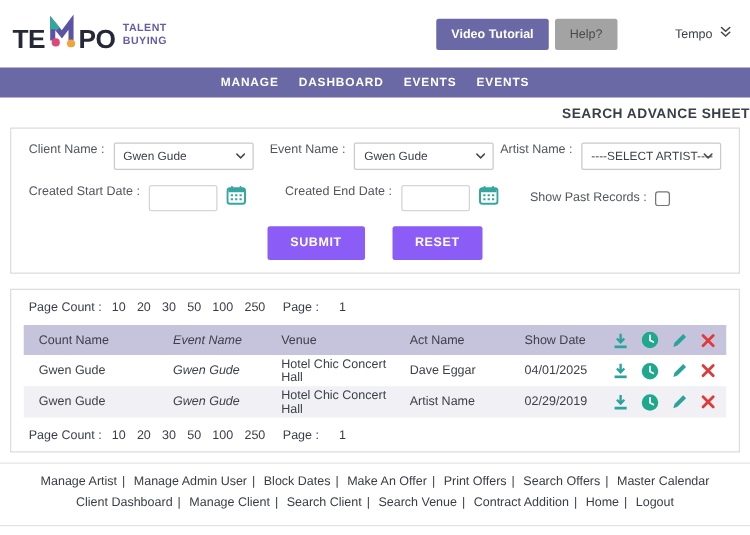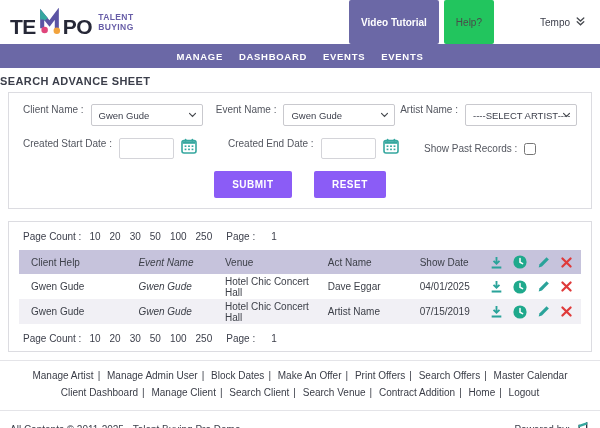--- a/index.html
+++ b/index.html
@@ -4,34 +4,34 @@
 <style>
   * { box-sizing: border-box; margin: 0; padding: 0; }
   html, body { width: 600px; height: 428px; }
   body {
     font-family: "Liberation Sans", sans-serif;
     background: #fff;
     overflow: hidden;
     color: #3b3e4a;
   }
   
-  .topbar { height: 44px; display: flex; padding: 0 10px; }
+  .topbar { height: 54px; display: flex; align-items: center; padding: 0 10px; }
   .logo { display: flex; align-items: center; }
   .logo-word { display: flex; align-items: flex-end; font-weight: 800; font-size: 21px; color: #262837; letter-spacing: -0.5px; line-height: 1; }
   .logo-m { margin: 0 1px 0 1px; }
   .logo-tagline { color: #675da7; font-size: 8.5px; font-weight: 800; line-height: 1.2; letter-spacing: 0.4px; margin-left: 6px; }
   .topbar-spacer { flex: 1; }
   .btn-video { background: #6b68a6; color: #fff; font-size: 10px; font-weight: 700; padding: 7px 12px; border: none; border-radius: 2px; font-family: inherit; cursor: pointer; }
-  .btn-help { background: #22c55e; color: #4a4a4a; font-size: 10px; padding: 7px 12px; border: none; border-radius: 2px; margin-left: 5px; font-family: inherit; cursor: pointer; }
+  .btn-help { background: #a3a3a3; color: #4a4a4a; font-size: 10px; padding: 7px 12px; border: none; border-radius: 2px; margin-left: 5px; font-family: inherit; cursor: pointer; }
   .user-menu { display: flex; align-items: center; gap: 5px; margin-left: 46px; margin-right: 4px; font-size: 10px; color: #3b3e4a; cursor: pointer; }
   
   .nav { height: 24px; background: #6b68a6; display: flex; justify-content: center; align-items: center; gap: 16px; }
   .nav-item { color: #fff; font-size: 9.5px; font-weight: 700; letter-spacing: 0.7px; text-decoration: none; cursor: pointer; }
   
-  .page-title { text-align: left; font-size: 11px; font-weight: 700; color: #3b3e4a; letter-spacing: 0.4px; margin: 7px 0 5px; }
+  .page-title { text-align: right; font-size: 11px; font-weight: 700; color: #3b3e4a; letter-spacing: 0.4px; margin: 7px 0 5px; }
   
   .form-box { margin: 0 8px; border: 1px solid #dcdce1; padding: 11px 14px 10px; background: #fff; }
   .form-row { display: flex; align-items: center; margin-bottom: 12px; }
   .fg { display: flex; align-items: flex-start; }
   .fg1 { width: 205px; } .fg2 { width: 196px; } .fg3 { flex: 1; }
   .flabel { font-size: 10px; color: #53565f; margin-right: 7px; white-space: nowrap; }
   .select { position: relative; width: 112px; height: 22px; border: 1px solid #c9c9ce; border-radius: 2px; background: #fff; display: flex; align-items: center; padding: 0 18px 0 7px; font-size: 9.5px; color: #3b3e4a; cursor: pointer; white-space: nowrap; overflow: hidden; }
   .select .chev { position: absolute; right: 5px; top: 50%; transform: translateY(-50%); display: flex; }
   .date-input { width: 55px; height: 21px; border: 1px solid #d4d4d9; border-radius: 2px; font-size: 10px; padding: 0 4px; color: #3b3e4a; font-family: inherit; }
   .cal { margin-left: 7px; display: inline-flex; cursor: pointer; }
@@ -205,21 +205,21 @@
     <span class="num">30</span>
     <span class="num">50</span>
     <span class="num">100</span>
     <span class="num">250</span>
     <span class="pglabel">Page :</span>
     <span class="num">1</span>
   </div>
 
   <div class="tbl">
     <div class="tbl-row tbl-head">
-      <span class="c1">Client Help</span>
+      <span class="c1">Count Name</span>
       <span class="c2">Event Name</span>
       <span class="c3">Venue</span>
       <span class="c4">Act Name</span>
       <span class="c5">Show Date</span>
       <span class="c6">
         <span class="act-icon">
           <svg width="13" height="13" viewBox="0 0 14 14">
               <path d="M7 1v7M3.8 5.2L7 8.4l3.2-3.2" stroke="#2aa39a" stroke-width="2" fill="none"></path>
               <path d="M1.8 12.4h10.4" stroke="#2aa39a" stroke-width="2.2"></path>
             </svg>
@@ -273,21 +273,21 @@
             </svg>
         </span>
       </span>
     </div>
 
     <div class="tbl-row row-alt">
       <span class="c1">Gwen Gude</span>
       <span class="c2">Gwen Gude</span>
       <span class="c3">Hotel Chic Concert Hall</span>
       <span class="c4">Artist Name</span>
-      <span class="c5">07/15/2019</span>
+      <span class="c5">02/29/2019</span>
       <span class="c6">
         <span class="act-icon">
           <svg width="13" height="13" viewBox="0 0 14 14">
               <path d="M7 1v7M3.8 5.2L7 8.4l3.2-3.2" stroke="#2aa39a" stroke-width="2" fill="none"></path>
               <path d="M1.8 12.4h10.4" stroke="#2aa39a" stroke-width="2.2"></path>
             </svg>
         </span>
         <span class="act-icon">
           <svg width="14" height="14" viewBox="0 0 14 14">
               <circle cx="7" cy="7" r="6.6" fill="#1fa98c"></circle>

